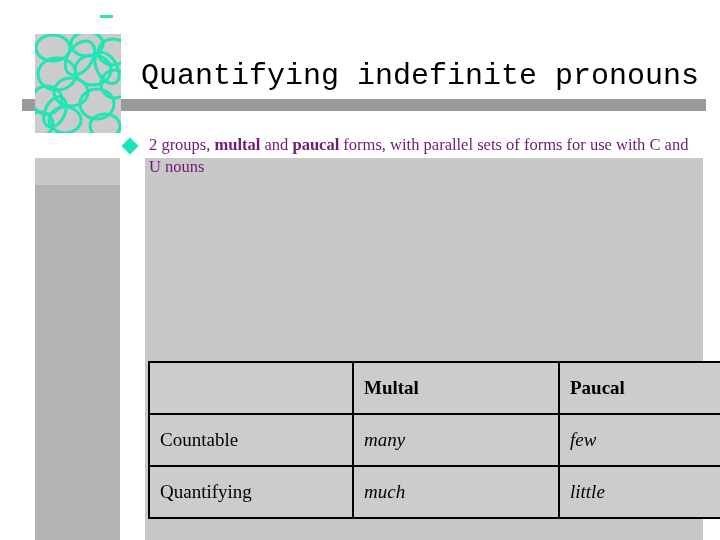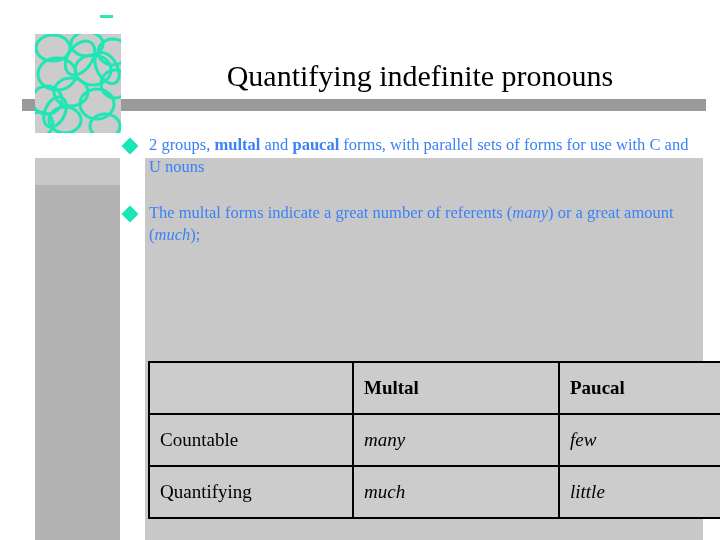--- a/index.html
+++ b/index.html
@@ -87,21 +87,21 @@
     position: absolute;
     left: 140px;
     top: 56px;
     width: 560px;
     height: 44px;
     font-size: 30px;
     line-height: 40px;
     color: #000000;
     text-align: center;
     white-space: nowrap;
-    font-family: Liberation Serif, serif;
+    font-family: Liberation Mono, monospace;
   }
 
   
   .bullets {
     position: absolute;
     left: 124px;
     top: 134px;
     width: 580px;
   }
   .bullet-row {
@@ -116,21 +116,21 @@
     height: 12px;
     margin-top: 6px;
     margin-right: 13px;
     background: #19e6b4;
     transform: rotate(45deg);
   }
   .bullet-text {
     flex: 1 1 auto;
     font-size: 16.5px;
     line-height: 22px;
-    color: #3b82f6;
+    color: #701a75;
   }
   .bullet-text b { font-weight: bold; }
   .bullet-text i { font-style: italic; }
 
   
   .tbl-wrap {
     position: absolute;
     left: 148px;
     top: 361px;
     width: 550px;
@@ -199,24 +199,20 @@
 
   <div class="title">Quantifying indefinite pronouns</div>
 
   <div class="bullets">
 
     <div class="bullet-row">
       <div class="bullet-marker"></div>
       <div class="bullet-text">2 groups, <b>multal</b> and <b>paucal</b> forms, with parallel sets of forms for use with C and U nouns</div>
     </div>
 
-    <div class="bullet-row">
-      <div class="bullet-marker"></div>
-      <div class="bullet-text">The multal forms indicate a great number of referents (<i>many</i>) or a great amount (<i>much</i>);</div>
-    </div>
 
 
   </div>
 
   <div class="tbl-wrap">
     <table class="data-table">
       <tbody>
           <tr>
         <td class="col-label blank"></td>
         <td class="col-multal hdr">Multal</td>

